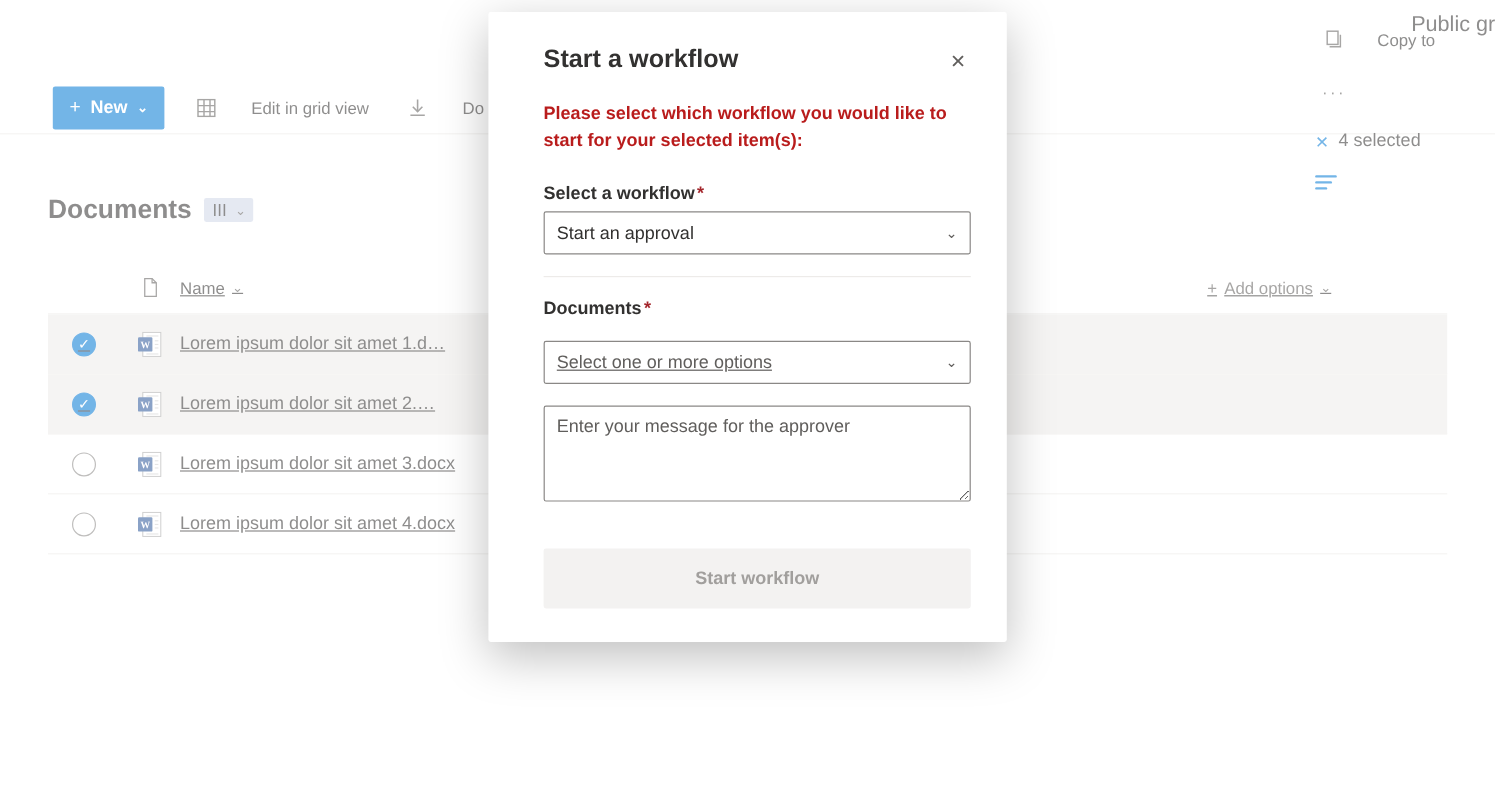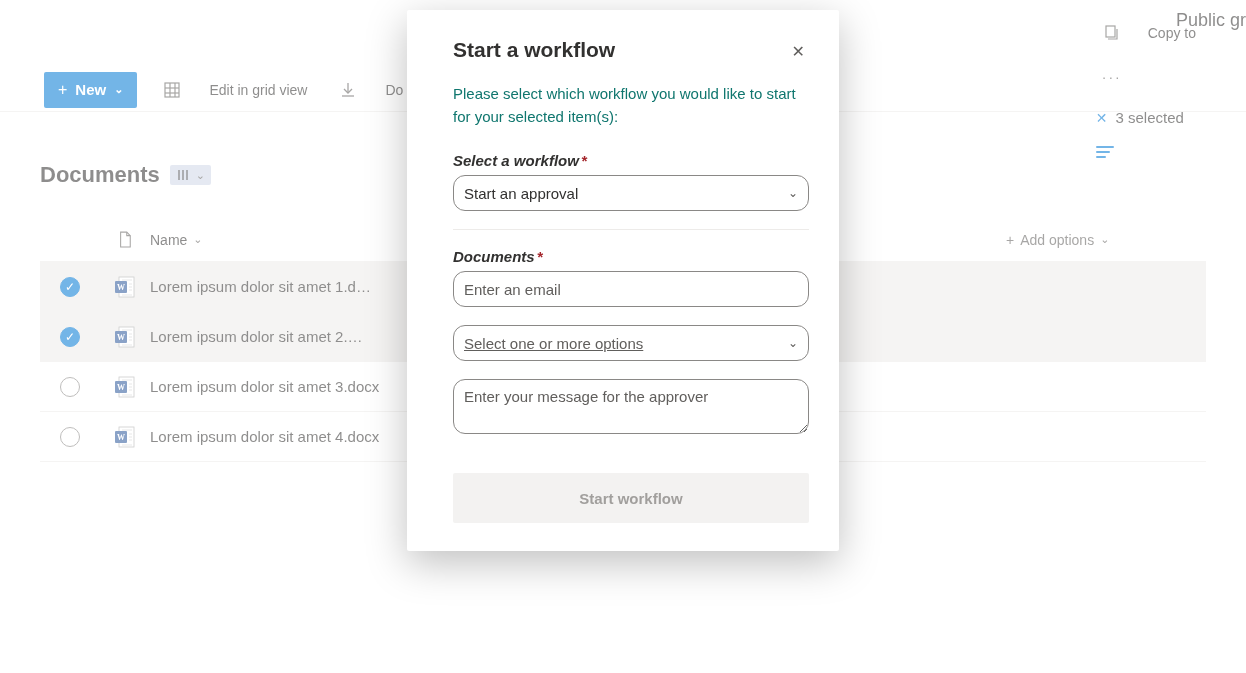--- a/index.html
+++ b/index.html
@@ -113,20 +113,21 @@
   .view-switch svg { width:16px; height:16px; }
 
   
   .table { width: 100%; }
   .thead, .trow {
     display: grid;
     grid-template-columns: 60px 50px 1fr 200px;
     align-items: center;
     height: 50px;
     border-bottom: 1px solid #edebe9;
+    text-decoration: underline;
   }
   .thead {
     height: 44px;
     font-size: 14px;
     color: #323130;
   }
   .th-name, .th-add { display:flex; align-items:center; gap:6px; cursor:pointer;}
   .th-add { color:#605e5c; }
   .th-add .plus { font-size:14px; color:#605e5c; }
   .trow { font-size:15px; }
@@ -176,39 +177,39 @@
     color:#323130;
   }
   .close-btn {
     background:none;border:none;cursor:pointer;
     font-size:16px;color:#605e5c;
     padding:4px;
   }
   .dialog-desc {
     margin-top:18px;
     font-size:15px;
-    color:#0f766e;
+    color:#b91c1c;
     line-height:1.5;
+    font-weight:bold;
   }
   .divider { border-top:1px solid #edebe9; margin:18px 0 0 0; }
   .form-group { margin-top:18px; }
   .form-group.first { margin-top:24px; }
   .form-label {
     font-size:15px;
     font-weight:600;
     color:#323130;
     display:block;
     margin-bottom:6px;
-    font-style:italic;
   }
   .req { color:#a4262c; margin-left:2px; }
   .select-box, .text-input, .textarea-input {
     width:100%;
     border:1px solid #8a8886;
-    border-radius:12px;
+    border-radius:2px;
     font-size:15px;
     font-family:inherit;
     color:#323130;
     background:#fff;
   }
   .select-box {
     height:36px;
     padding:0 32px 0 10px;
     display:flex;
     align-items:center;
@@ -219,21 +220,21 @@
     position:absolute; right:10px; top:50%; transform:translateY(-50%);
     color:#605e5c; font-size:12px;
   }
   .select-box.placeholder { color:#605e5c;text-decoration:underline; }
   .text-input {
     height:36px;
     padding:0 10px;
   }
   .text-input::placeholder, .textarea-input::placeholder { color:#605e5c; }
   .textarea-input {
-    height:55px;
+    height:80px;
     padding:8px 10px;
     resize:both;
   }
   .start-btn {
     margin-top:36px;
     width:100%;
     height:50px;
     background:#f3f2f1;
     border:none;
     color:#a19f9d;
@@ -288,21 +289,21 @@
             <path d="M5 14h9V4"></path>
         </svg>
       </span>
       <span>Copy to</span>
     </button>
     <button class="toolbar-item">
       <span style="letter-spacing:2px;color:#605e5c;">···</span>
     </button>
     <div class="selected-count">
       <span class="xicon">✕</span>
-      <span>3 selected</span>
+      <span>4 selected</span>
     </div>
     <div class="menu-lines">
       <span></span>
         <span></span>
         <span></span>
     </div>
   </div>
 </div>
 
 <div class="content">
@@ -439,21 +440,20 @@
       <span class="chev">⌄</span>
     </div>
   </div>
 
   <div class="divider"></div>
 
   <div class="form-group">
     <label class="form-label">
       <span>Documents</span><span class="req">*</span>
     </label>
-    <input class="text-input" type="text" placeholder="Enter an email" style="">
   </div>
 
   <div class="form-group">
     <div class="select-box placeholder">
       <span>Select one or more options</span>
       <span class="chev">⌄</span>
     </div>
   </div>
 
   <div class="form-group">

